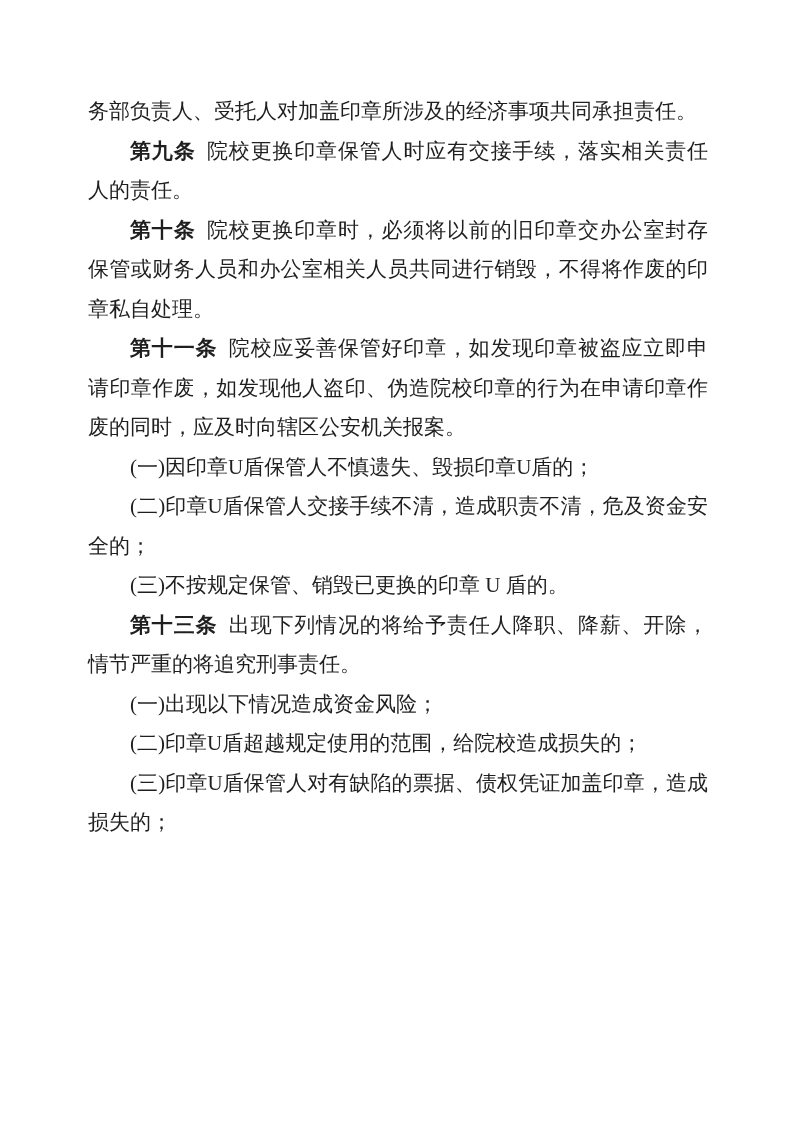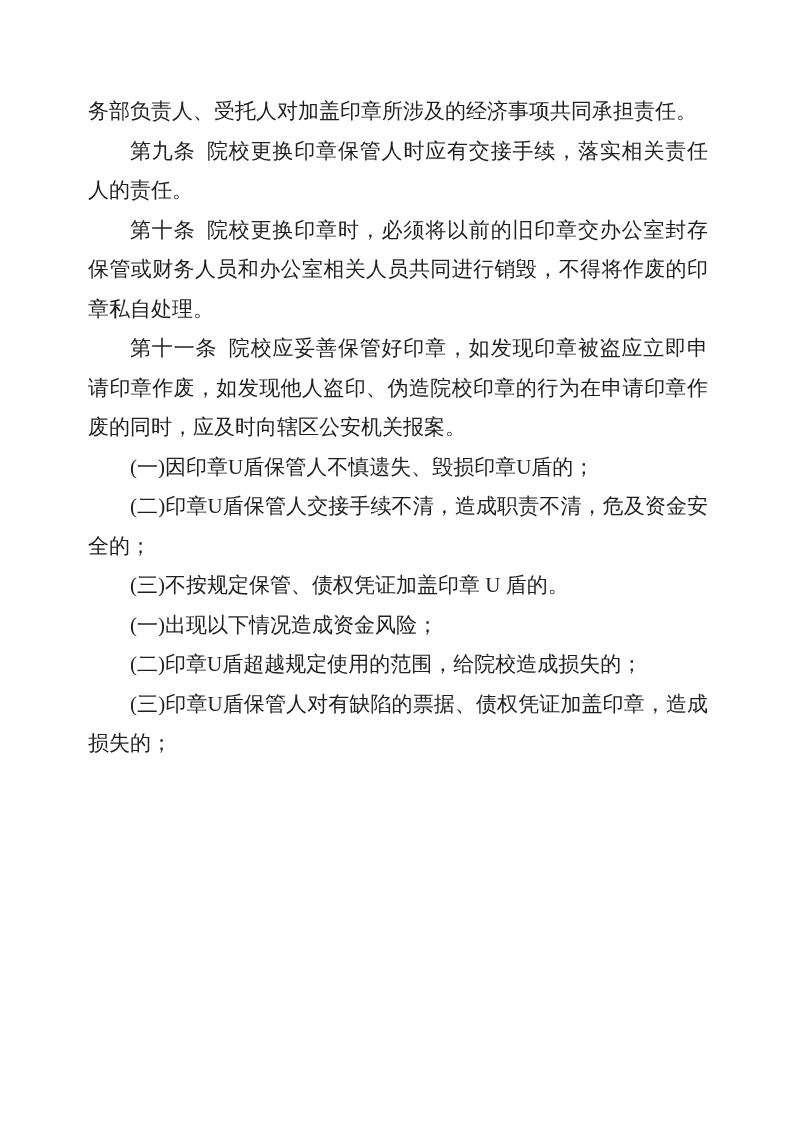--- a/index.html
+++ b/index.html
@@ -28,33 +28,34 @@
     line-height: 39.5px;
     color: #1f1f1f;
     text-align: justify;
     text-justify: inter-ideograph;
     word-break: break-all;
   }
   .doc-body p.indent {
     text-indent: 2em;
   }
   .doc-body .article-number {
-    font-weight: normal;
+    font-weight: bold;
     margin-right: 0.55em;
   }
 </style>
 </head>
 <body>
 
 <div class="page">
   <div class="doc-body" id="doc-body">
       <p><span>务部负责人、受托人对加盖印章所涉及的经济事项共同承担责任。</span></p>
       <p class="indent"><b class="article-number">第九条</b><span>院校更换印章保管人时应有交接手续，落实相关责任人的责任。</span></p>
       <p class="indent"><b class="article-number">第十条</b><span>院校更换印章时，必须将以前的旧印章交办公室封存保管或财务人员和办公室相关人员共同进行销毁，不得将作废的印章私自处理。</span></p>
       <p class="indent"><b class="article-number">第十一条</b><span>院校应妥善保管好印章，如发现印章被盗应立即申请印章作废，如发现他人盗印、伪造院校印章的行为在申请印章作废的同时，应及时向辖区公安机关报案。</span></p>
       <p class="indent"><span>(一)因印章U盾保管人不慎遗失、毁损印章U盾的；</span></p>
       <p class="indent"><span>(二)印章U盾保管人交接手续不清，造成职责不清，危及资金安全的；</span></p>
-      <p class="indent"><span>(三)不按规定保管、债权凭证加盖印章 U 盾的。</span></p>
+      <p class="indent"><span>(三)不按规定保管、销毁已更换的印章 U 盾的。</span></p>
+      <p class="indent"><b class="article-number">第十三条</b><span>出现下列情况的将给予责任人降职、降薪、开除，情节严重的将追究刑事责任。</span></p>
       <p class="indent"><span>(一)出现以下情况造成资金风险；</span></p>
       <p class="indent"><span>(二)印章U盾超越规定使用的范围，给院校造成损失的；</span></p>
       <p class="indent"><span>(三)印章U盾保管人对有缺陷的票据、债权凭证加盖印章，造成损失的；</span></p>
     </div>
 </div>
 
 </body></html>

